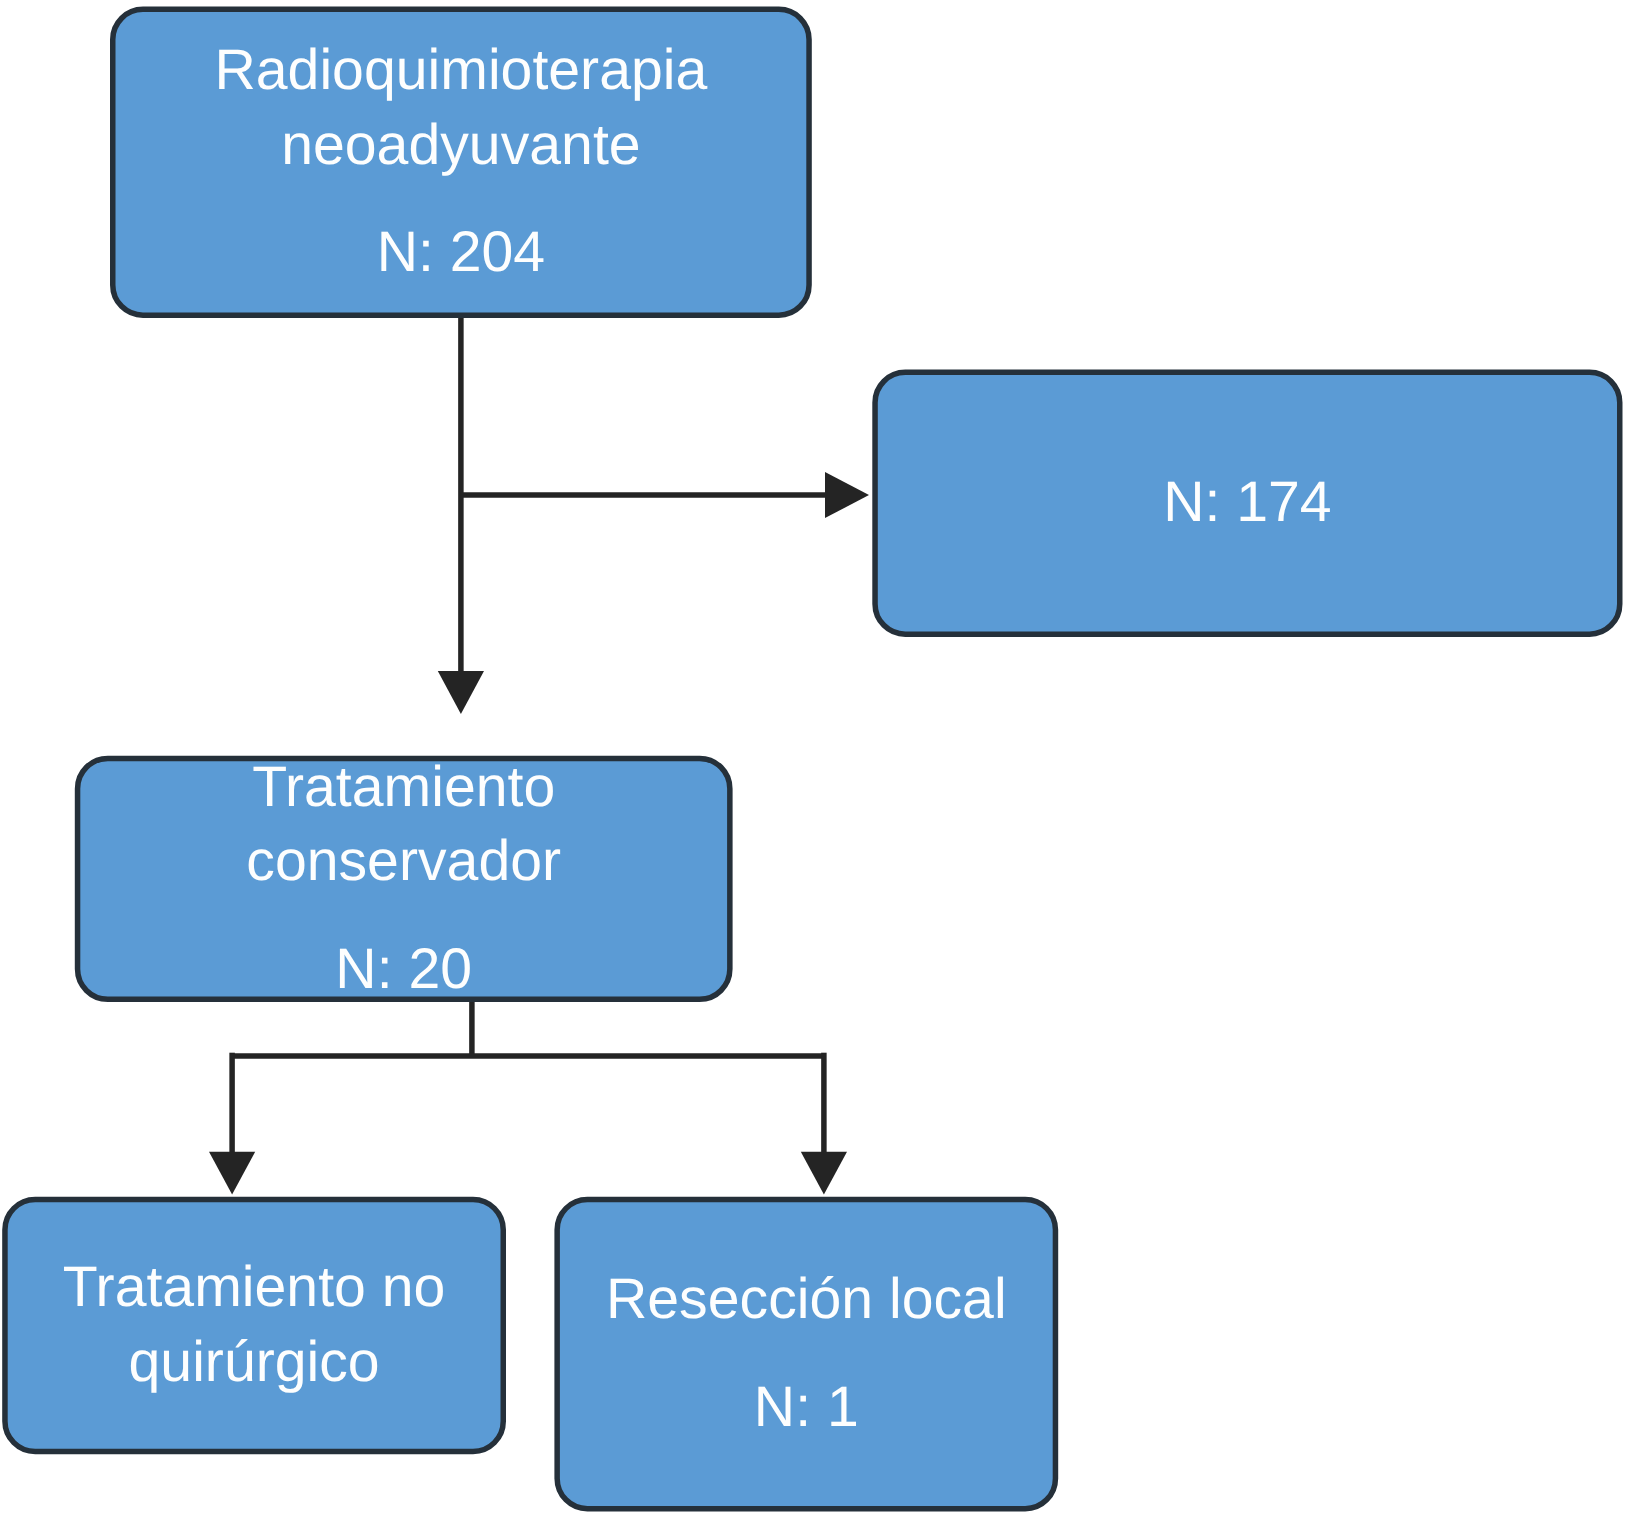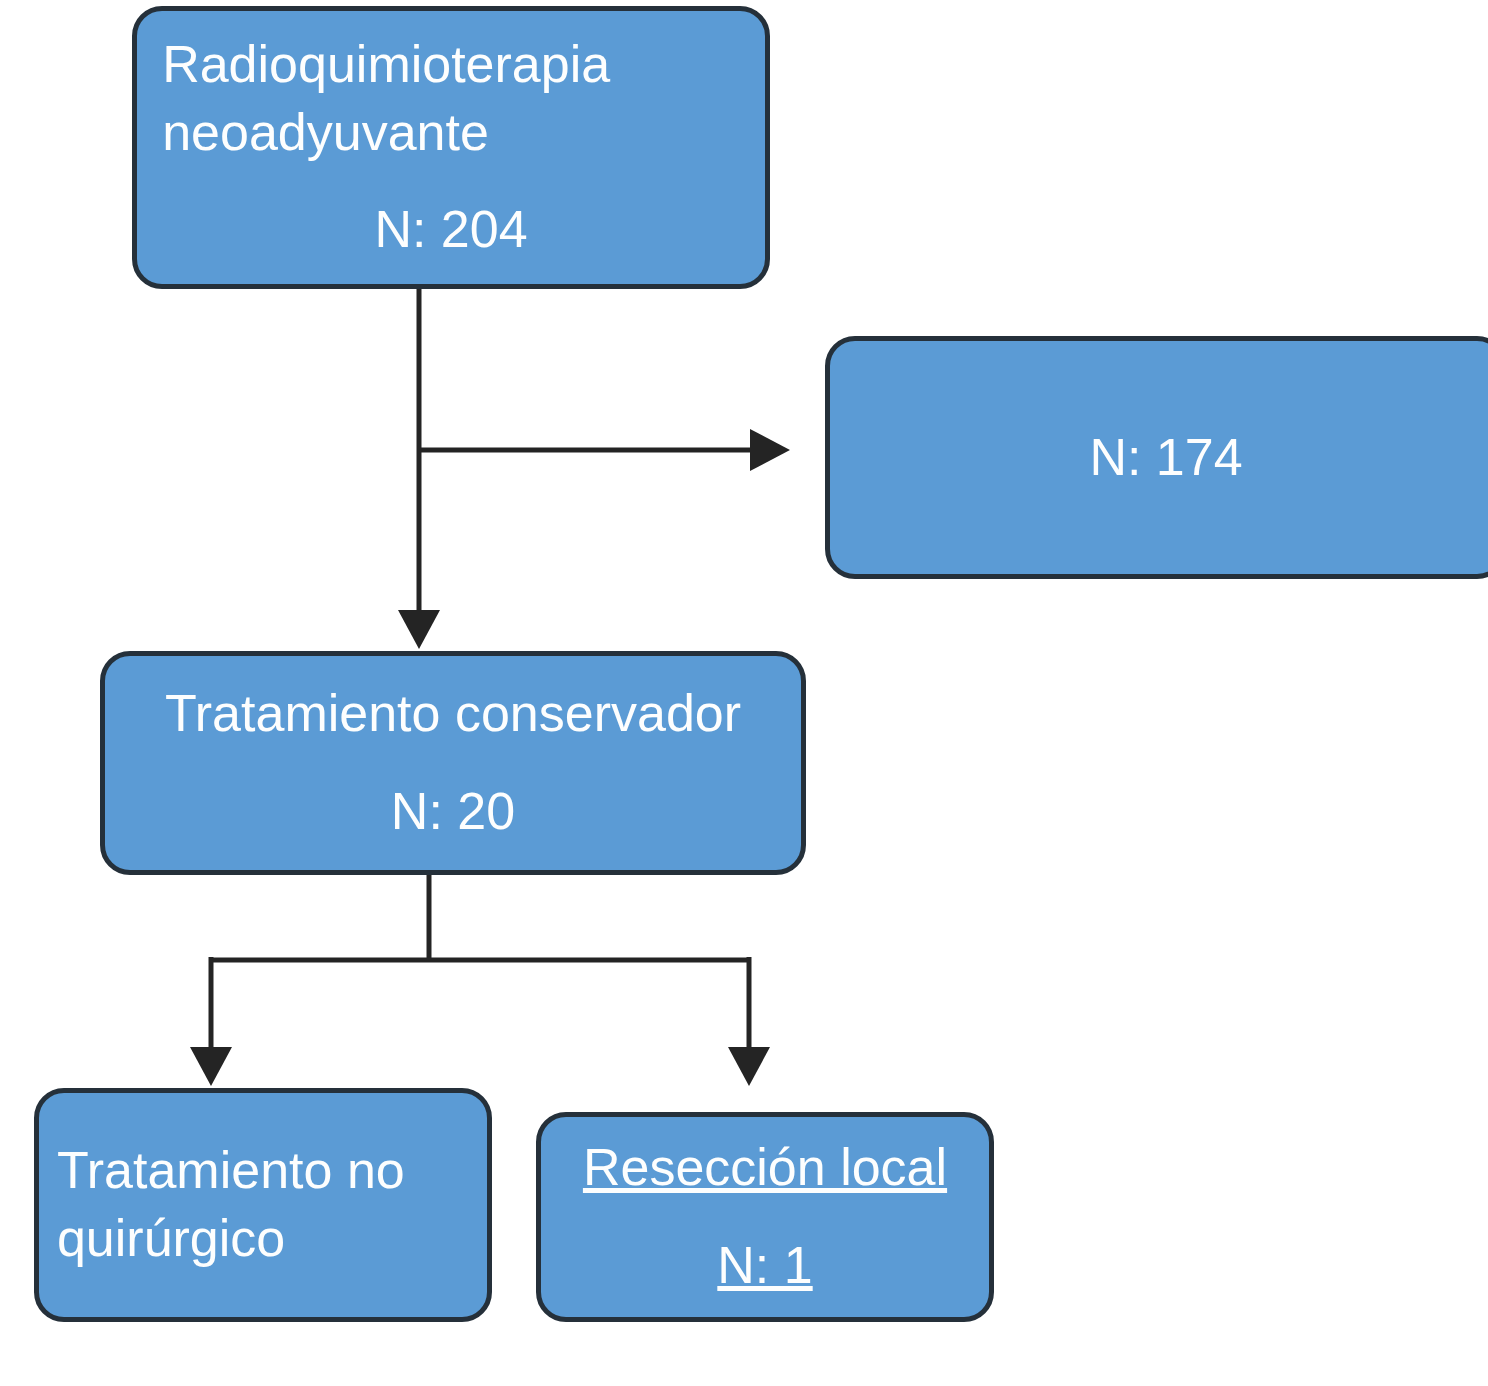--- a/index.html
+++ b/index.html
@@ -26,38 +26,37 @@
     position: absolute;
     box-sizing: border-box;
     background: #5b9bd5;
     border: 5px solid #25303a;
     border-radius: 30px;
     color: #fdfefe;
     display: flex;
     flex-direction: column;
     align-items: center;
     justify-content: center;
-    text-align: left;
+    text-align: center;
     gap: 30px;
     font-size: 52px;
     line-height: 1.3;
-    margin-left: 32px;
   }
   .node .node-title {
     max-width: 92%;
   }
   .node .node-count {
     max-width: 92%;
   }
   
   #node-neoadjuvant   { left: 100px; top: 6px;    width: 638px; height: 283px; }
   #node-radical       { left: 793px; top: 336px;  width: 682px; height: 243px; }
-  #node-conservative  { left: 68px;  top: 651px;  width: 706px; height: 224px; }
+  #node-conservative  { left: 68px;  top: 687px;  width: 598px; height: 224px; }
   #node-nonsurgical   { left: 2px;   top: 1088px; width: 458px; height: 234px; }
-  #node-resection     { left: 504px; top: 1112px; width: 458px; height: 210px; text-decoration: underline; }
+  #node-resection     { left: 504px; top: 1088px; width: 458px; height: 286px; }
 </style>
 </head>
 <body>
 
 <div class="canvas">
 
   <svg class="connectors" viewBox="0 0 1488 1386" xmlns="http://www.w3.org/2000/svg">
     <g stroke="#242424" stroke-width="5" fill="none">
 
       <path d="M 419 288 L 419 614"></path>

